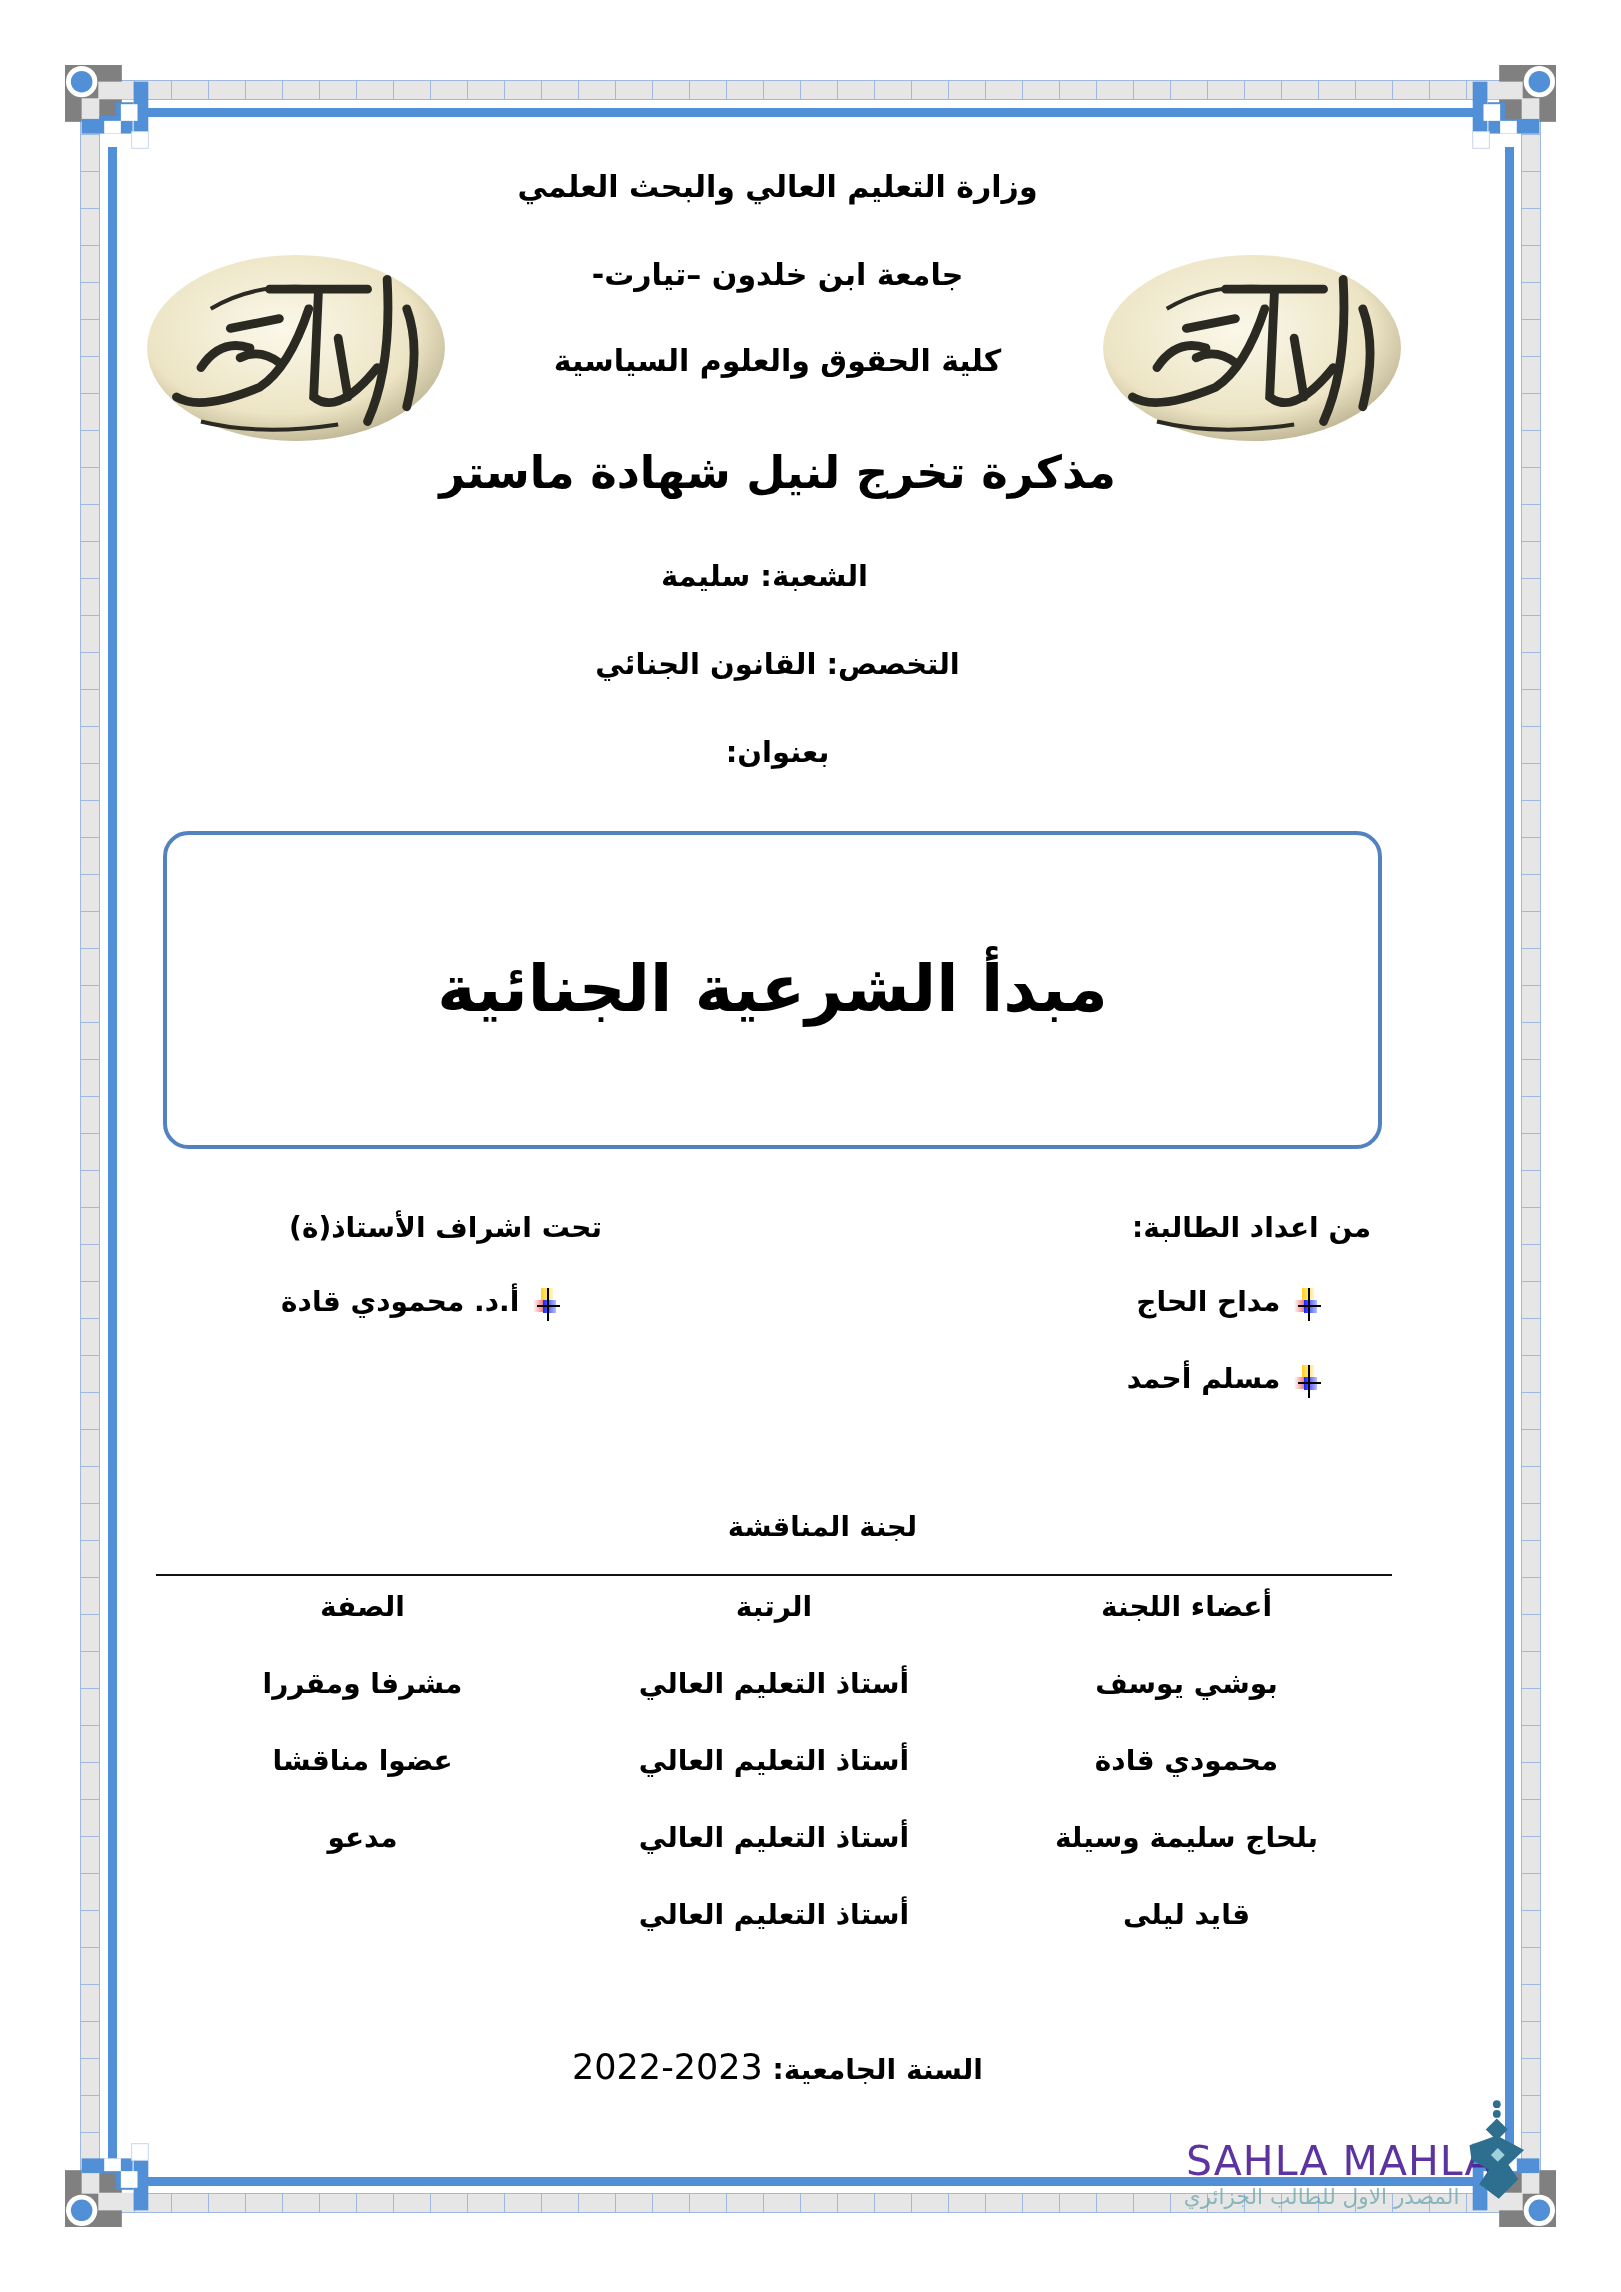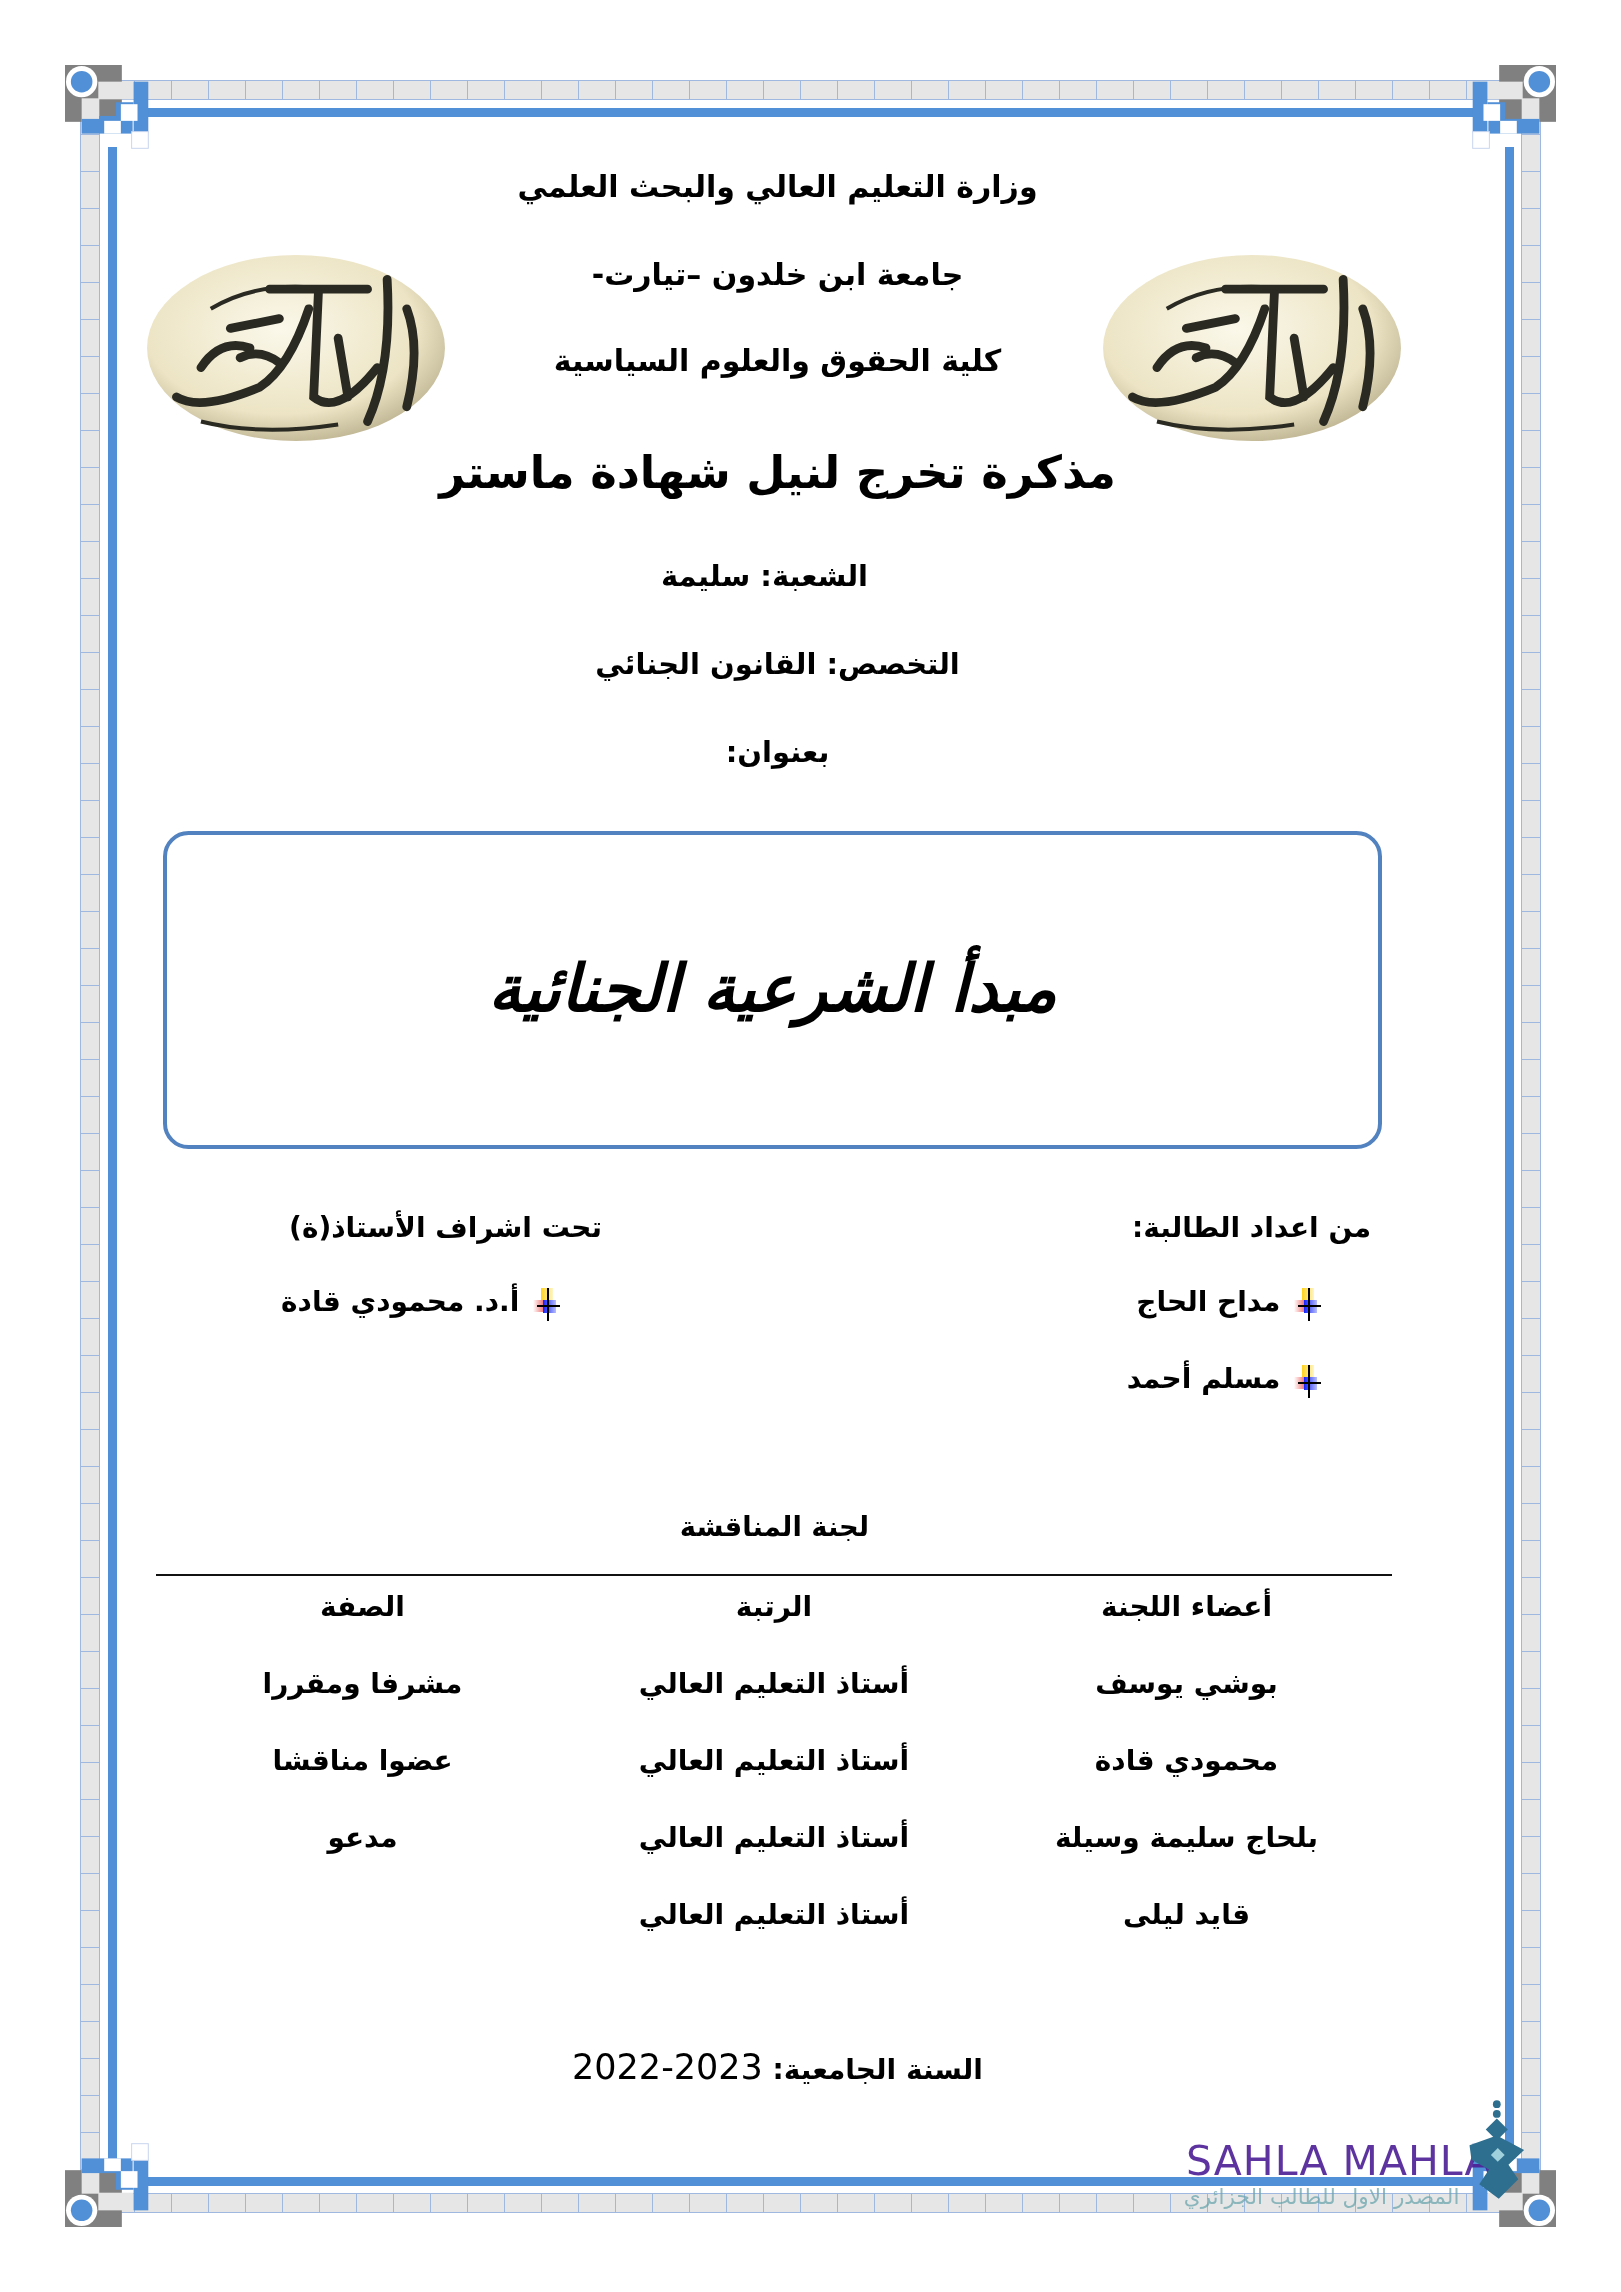--- a/index.html
+++ b/index.html
@@ -124,21 +124,21 @@
   <span>الشعبة:</span>
   <span>سليمة</span>
 </div>
 <div class="txt" style="left:0; width:1555px; top:647px; font-size:29px;">
   <span>التخصص:</span>
   <span>القانون الجنائي</span>
 </div>
 <div class="txt" style="left:0; width:1555px; top:735px; font-size:29px;">بعنوان:</div>
 
 <div class="title-box">
-  <div class="txt" style="left:0; right:0; top:116px; font-size:65px;font-style:italic;">مبدأ الشرعية الجنائية</div>
+  <div class="txt" style="left:0; right:0; top:116px; font-size:65px;">مبدأ الشرعية الجنائية</div>
 </div>
 
 <div class="txt" style="right:250px; top:1211px; font-size:28px; text-align:right;">من اعداد الطالبة:</div>
 <div class="txt" style="right:296px; top:1285px; font-size:28px; text-align:right;">
   <span class="bullet">
     <span style="position:absolute;left:7.8px;top:0;width:11.8px;height:13.7px;background:linear-gradient(90deg,#ffd21f,#fff6c8);"></span>
     <span style="position:absolute;left:0;top:12.7px;width:11.8px;height:11.8px;background:linear-gradient(90deg,#fff,#f06262);"></span>
     <span style="position:absolute;left:9.8px;top:12.7px;width:13.7px;height:12.7px;background:linear-gradient(90deg,#1020ff,#b8beff);"></span>
     <span style="position:absolute;left:13.7px;top:0;width:2px;height:33px;background:#000;"></span>
     <span style="position:absolute;left:3.9px;top:17.6px;width:23.5px;height:2px;background:#000;"></span>
@@ -161,21 +161,21 @@
   <span class="bullet">
     <span style="position:absolute;left:7.8px;top:0;width:11.8px;height:13.7px;background:linear-gradient(90deg,#ffd21f,#fff6c8);"></span>
     <span style="position:absolute;left:0;top:12.7px;width:11.8px;height:11.8px;background:linear-gradient(90deg,#fff,#f06262);"></span>
     <span style="position:absolute;left:9.8px;top:12.7px;width:13.7px;height:12.7px;background:linear-gradient(90deg,#1020ff,#b8beff);"></span>
     <span style="position:absolute;left:13.7px;top:0;width:2px;height:33px;background:#000;"></span>
     <span style="position:absolute;left:3.9px;top:17.6px;width:23.5px;height:2px;background:#000;"></span>
   </span>
   <span>أ.د. محمودي قادة</span>
 </div>
 
-<div class="txt" style="left:0; width:1549px; top:1511px; font-size:27.4px;">لجنة المناقشة</div>
+<div class="txt" style="left:0; width:1549px; top:1511px; font-size:27.4px;padding-left:48px;">لجنة المناقشة</div>
 <div class="abs" style="left:156px; top:1574px; width:1236px; height:2px; background:#111;"></div>
 
 <div>
 
   <div class="table-col" style="left:1010px; width:353px; top:1590px;">
     <div style="height:77px;">أعضاء اللجنة</div>
     <div style="height:77px;">بوشي يوسف</div>
     <div style="height:77px;">محمودي قادة</div>
     <div style="height:77px;">بلحاج سليمة وسيلة</div>
     <div style="height:77px;">قايد ليلى</div>

